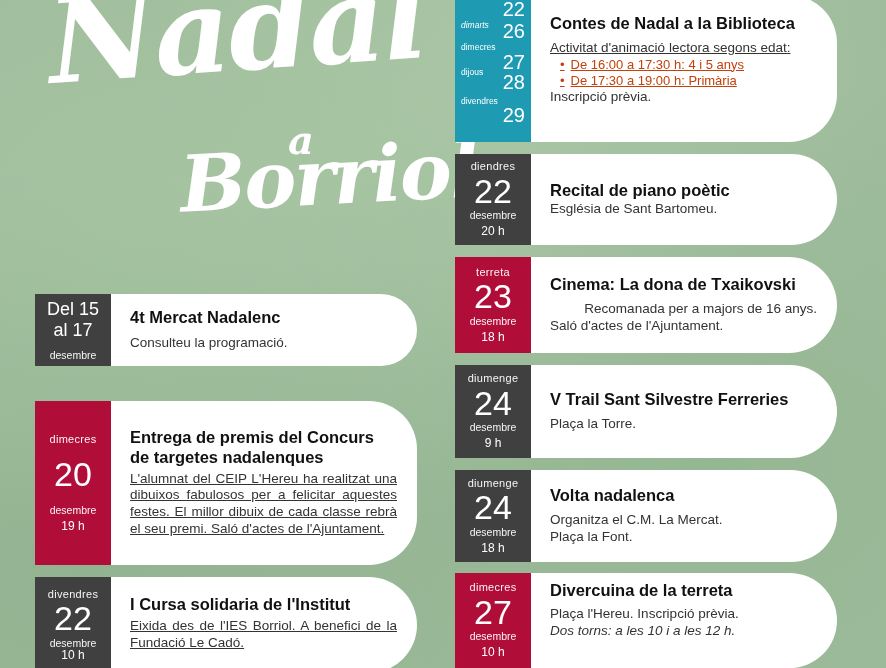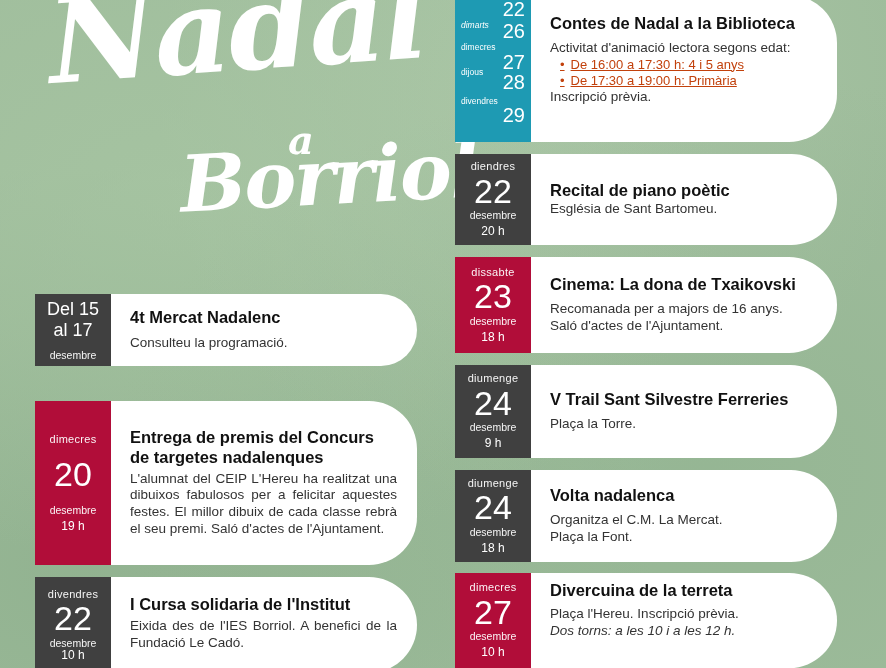--- a/index.html
+++ b/index.html
@@ -58,21 +58,21 @@
       border-radius: 0 48px 48px 0;
       padding: 0 20px 0 19px;
       display: flex;
       flex-direction: column;
       justify-content: center;
       color: #1a1a1a;
       font-family: "Liberation Sans", sans-serif;
     }
     .body .ev-title { font-weight: bold; font-size: 16.5px; line-height: 1.2; color: #111; }
     .body .ev-desc { font-size: 13.5px; line-height: 1.25; color: #333; margin-top: 3px; }
-    .body .justify { text-align: justify; }
+    .body .justify { text-align: justify; text-decoration: underline; }
     .body ul { list-style: none; padding-left: 10px; }
     .body ul li { font-size: 13px; line-height: 1.25; color: #c2410c; text-decoration: underline; }
     .body ul li::before { content: "\2022"; margin-right: 6px; }
 
     
     .teal-list {
       width: 76px; flex: 0 0 76px;
       background: #1e9ab3; color: #fff;
       font-family: "Liberation Sans", sans-serif;
       padding: 0 6px;
@@ -170,28 +170,28 @@
     <span class="hour">20 h</span>
   </div>
   <div class="body">
     <div class="ev-title">Recital de piano poètic</div>
     <div class="ev-desc" style="margin-top:0;">Església de Sant Bartomeu.</div>
   </div>
 </div>
 
 <div class="card" style="left:455px; top:257px; width:382px; height:96px;">
   <div class="datebox red">
-    <span class="dow">dissabte</span>
+    <span class="dow">terreta</span>
     <span class="day">23</span>
     <span class="month">desembre</span>
     <span class="hour">18 h</span>
   </div>
   <div class="body">
     <div class="ev-title">Cinema: La dona de Txaikovski</div>
-    <div class="ev-desc" style="margin-top:6px;">Recomanada per a majors de 16 anys.</div>
+    <div class="ev-desc" style="margin-top:6px;text-align:right;">Recomanada per a majors de 16 anys.</div>
     <div class="ev-desc" style="margin-top:0;">Saló d'actes de l'Ajuntament.</div>
   </div>
 </div>
 
 <div class="card" style="left:455px; top:365px; width:382px; height:93px;">
   <div class="datebox gold">
     <span class="dow">diumenge</span>
     <span class="day">24</span>
     <span class="month">desembre</span>
     <span class="hour">9 h</span>

